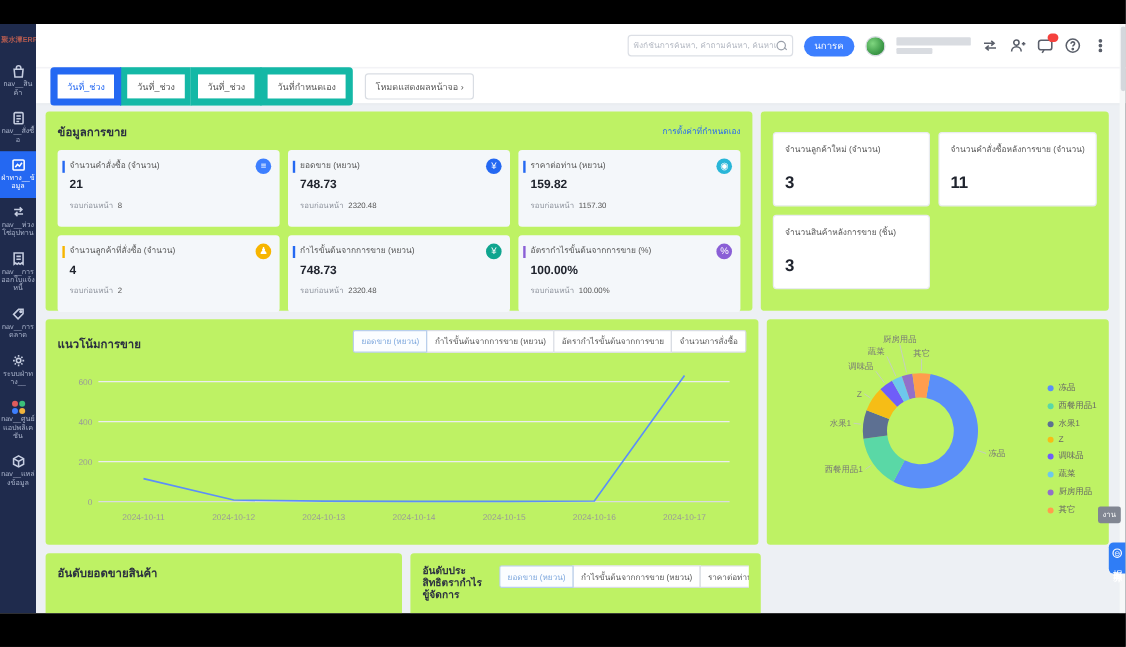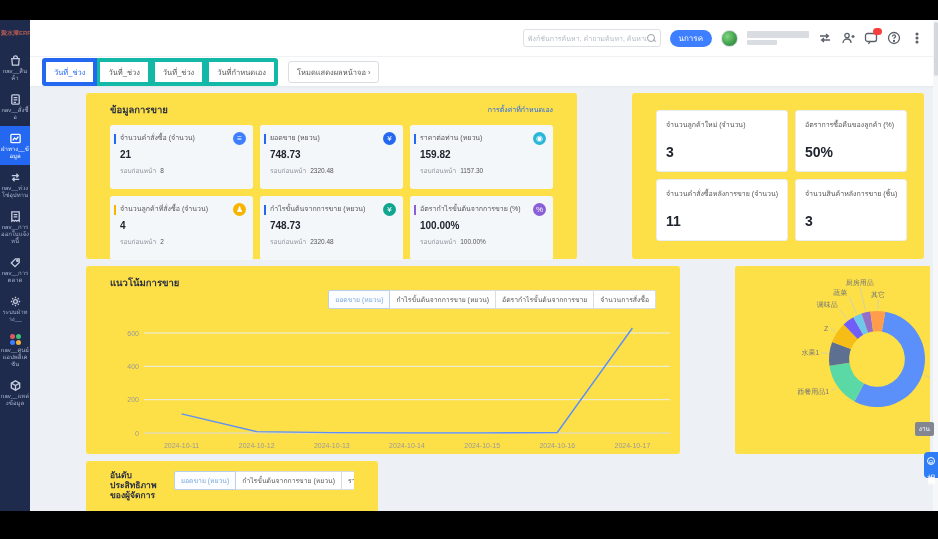--- a/index.html
+++ b/index.html
@@ -53,34 +53,34 @@
   .r1 { width:62px; height:7px; } .r2 { width:30px; height:5px; }
   .hicon { width:14px; height:14px; position:relative; cursor:pointer; }
   .hicon svg { width:14px; height:14px; stroke:#5a5f6a; fill:none; stroke-width:1.3; }
   .badge-dot { position:absolute; top:-3px; right:-4px; min-width:9px; height:7px;
     background:#f5413d; border-radius:4px; }
 
   
   #filterbar { position:absolute; left:30px; top:36px; width:908px; height:30px; background:#fff;
     border-top:1px solid #f0f1f4; box-shadow:0 1px 2px rgba(0,0,0,.04);
     display:flex; align-items:center; padding:0 12px; gap:0; }
-  .ftab { font-size:7.5px; color:#555; border:4px solid #14b8a6; background:#fff;
+  .ftab { font-size:7.5px; color:#555; border:6px solid #14b8a6; background:#fff;
     padding:4px 8px; cursor:pointer; margin-left:-1px; }
   .ftab:first-child { margin-left:0; border-radius:3px 0 0 3px; }
   .ftab.last { border-radius:0 3px 3px 0; }
   .ftab.active { color:#2468f2; border-color:#2468f2; position:relative; z-index:1;
     background:#fff; border-radius:3px 0 0 3px; }
   #display-mode { font-size:7.5px; color:#555; border:1px solid #d9dde3; background:#fff;
     padding:4px 8px; border-radius:3px; margin-left:10px; cursor:pointer; }
 
   
   #content { position:absolute; left:30px; top:66px; width:900px; height:425px;
     padding:7px 6px 0 8px; overflow:hidden; }
   .row { display:flex; gap:7px; margin-bottom:7px; }
-  .card { background:#fde047; border-radius:3px; padding:9px 24px; position:relative;margin-left:48px; }
+  .card { background:#bef264; border-radius:3px; padding:9px 10px; position:relative; }
   .card-title { font-size:9.5px; font-weight:bold; color:#2b3040; }
   .link { font-size:7px; color:#2468f2; cursor:pointer; }
 
   #sales-card { width:594px; height:166px; }
   #sales-card .head { display:flex; justify-content:space-between; align-items:center; }
   #sales-grid { display:grid; grid-template-columns:repeat(3,1fr); gap:7px; margin-top:8px; }
   .tile { background:#f4f7fa; border-radius:3px; height:64px; padding:7px 8px 6px 10px;
     position:relative; cursor:default; }
   .tile .accent { position:absolute; left:4px; top:9px; width:2px; height:10px; }
   .tile .t-label { font-size:7px; color:#555; padding-right:20px; white-space:nowrap;
@@ -93,21 +93,21 @@
 
   #other-card { width:292px; height:166px; }
   #other-grid { display:grid; grid-template-columns:1fr 1fr; gap:7px; margin-top:8px; }
   .otile { background:#fff; border:1px solid #e9ecf0; border-radius:3px; height:62px;
     padding:8px 9px; }
   .otile .t-label { font-size:7px; color:#555; white-space:nowrap; overflow:hidden; }
   .otile .t-value { font-size:14px; font-weight:bold; color:#20242e; margin-top:14px; }
 
   #trend-card { width:594px; height:188px; }
   #cat-card { width:292px; height:188px; }
-  .card-head { display:flex; align-items:flex-start;flex-direction:column; }
+  .card-head { display:flex; align-items:flex-end; }
   .btn-group { margin-left:auto; display:flex; }
   .gbtn { font-size:6.8px; color:#555; border:1px solid #d9dde3; background:#fff;
     padding:3px 6px; margin-left:-1px; cursor:pointer; white-space:nowrap; }
   .gbtn:first-child { margin-left:0; border-radius:2px 0 0 2px; }
   .gbtn:last-child { border-radius:0 2px 2px 0; }
   .gbtn.active { color:#7da7dd; border-color:#b9cfec; background:#fbfdff; z-index:1; }
 
   #trend-svg, #donut-svg { display:block; }
   .tick-label { font-size:7px; fill:#999; }
   .grid-line { stroke:#ebedf0; stroke-width:1; }
@@ -327,24 +327,20 @@
               <div class="t-prev">รอบก่อนหน้า<b>100.00%</b></div>
               <span class="t-icon" style="background:#8a5fd6">%</span>
             </div>
           </div>
       </section>
       <section class="card" id="other-card">
         <div id="other-grid">
             <div class="otile">
               <div class="t-label">จำนวนลูกค้าใหม่ (จำนวน)</div>
               <div class="t-value">3</div>
-            </div>
-            <div class="otile">
-              <div class="t-label">อัตราการซื้อคืนของลูกค้า (%)</div>
-              <div class="t-value">50%</div>
             </div>
             <div class="otile">
               <div class="t-label">จำนวนคำสั่งซื้อหลังการขาย (จำนวน)</div>
               <div class="t-value">11</div>
             </div>
             <div class="otile">
               <div class="t-label">จำนวนสินค้าหลังการขาย (ชิ้น)</div>
               <div class="t-value">3</div>
             </div>
           </div>
@@ -439,23 +435,28 @@
             </div>
             <div class="li">
               <span class="dot" style="background:#FF9D4D"></span>
               <span>其它</span>
             </div>
           </div>
       </section>
     </div>
 
     <div class="row" id="rank-row">
+      <section class="card" id="rank-products">
+        <div class="rank-head">
+          <div class="card-title">อันดับยอดขายสินค้า</div>
+        </div>
+      </section>
       <section class="card" id="rank-managers">
         <div class="rank-head">
-          <div class="card-title">อันดับประสิทธิภาพของผู้จัดการ</div>
+          <div class="card-title">อันดับประสิทธิตรากำไรขู้จัดการ</div>
           <div class="btn-group" id="manager-btns">
               <button class="gbtn active">ยอดขาย (หยวน)</button>
               <button class="gbtn">กำไรขั้นต้นจากการขาย (หยวน)</button>
               <button class="gbtn">ราคาต่อท่าน (หยวน)</button>
             </div>
         </div>
       </section>
     </div>
   </main>
 

